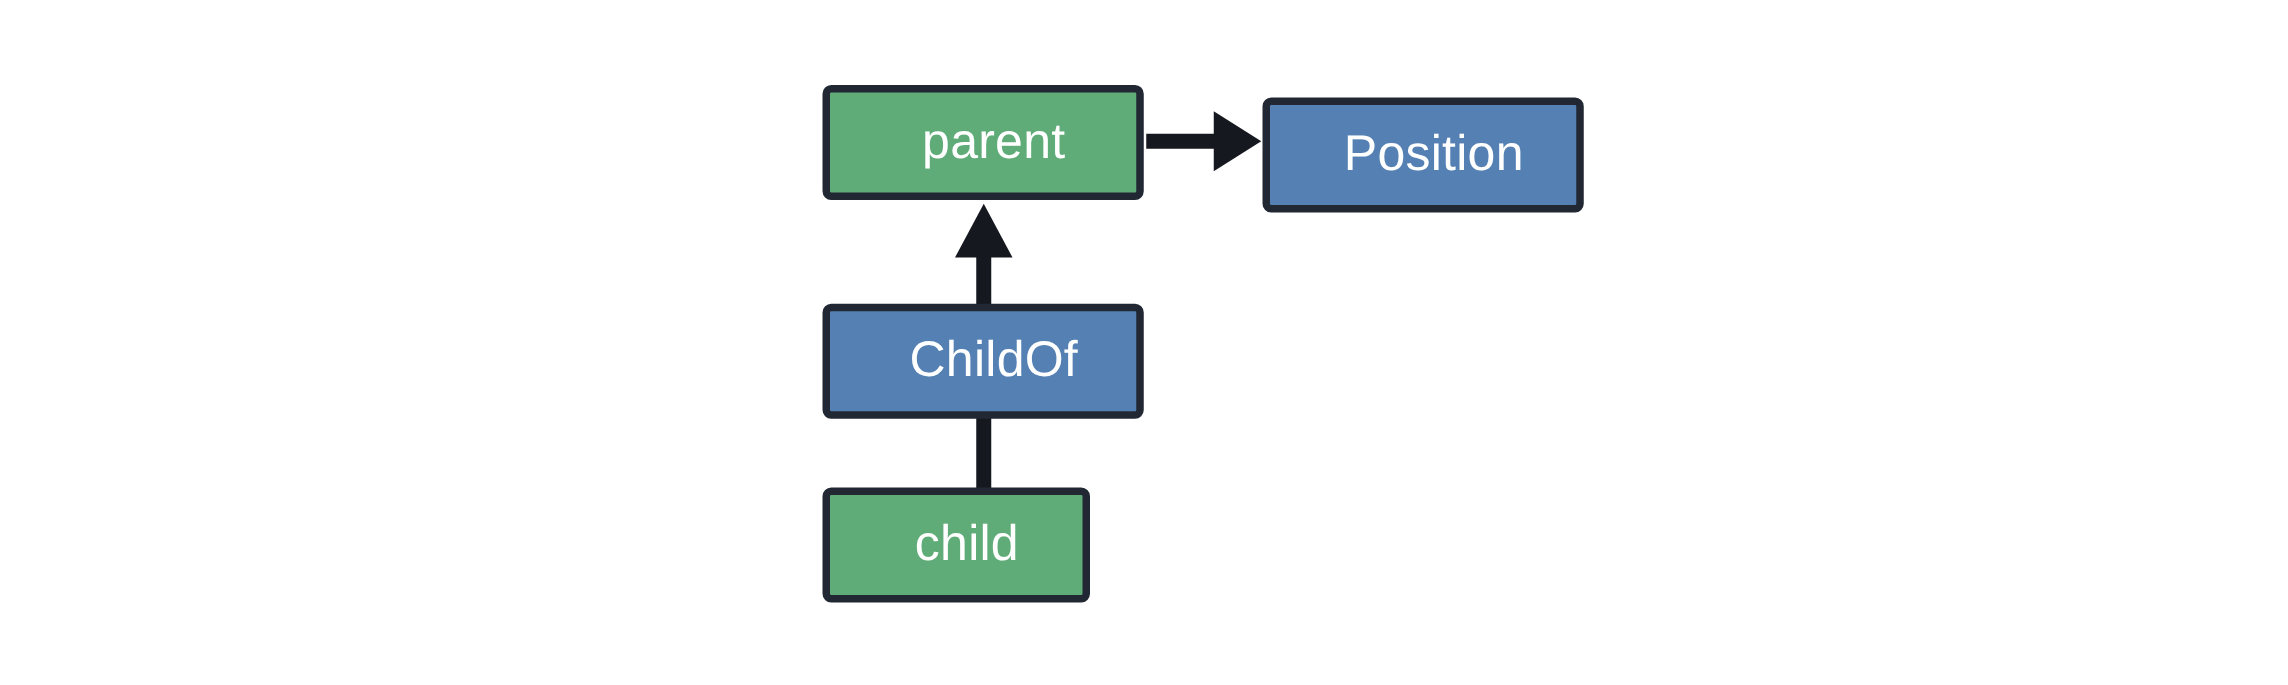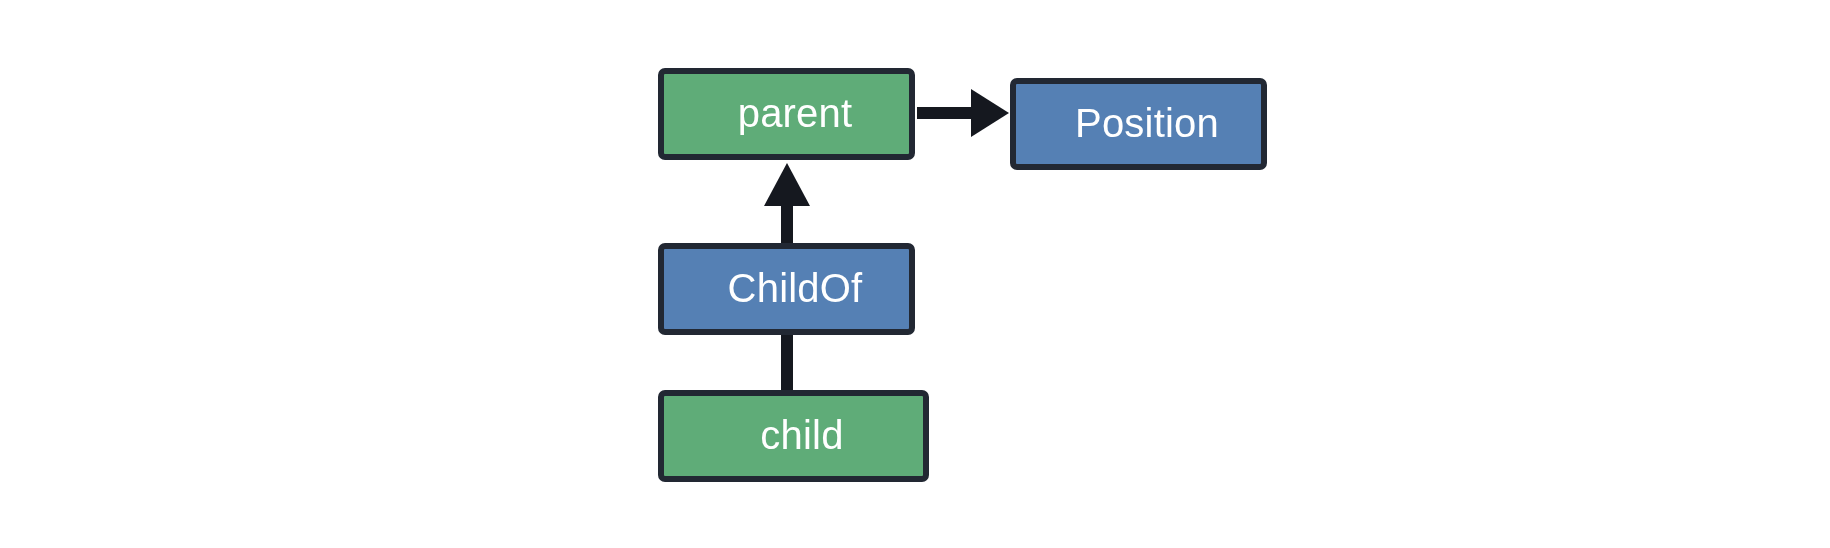--- a/index.html
+++ b/index.html
@@ -79,17 +79,17 @@
   </div>
 
   <div class="node component" style="left:1010px; top:68px; width:257px; height:92px;margin-top:10px;">
     <span class="node-label">Position</span>
   </div>
 
   <div class="node relationship" style="left:658px; top:243px; width:257px; height:92px;">
     <span class="node-label">ChildOf</span>
   </div>
 
-  <div class="node entity" style="left:658px; top:390px; width:271px; height:92px;">
+  <div class="node entity" style="left:658px; top:390px; width:214px; height:92px;">
     <span class="node-label">child</span>
   </div>
 
 </div>
 
 </body></html>

